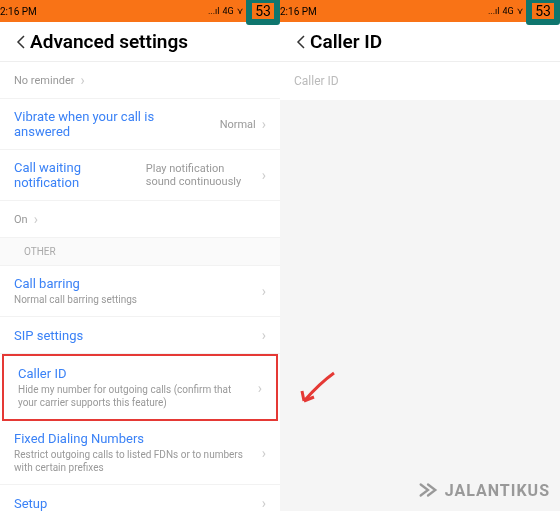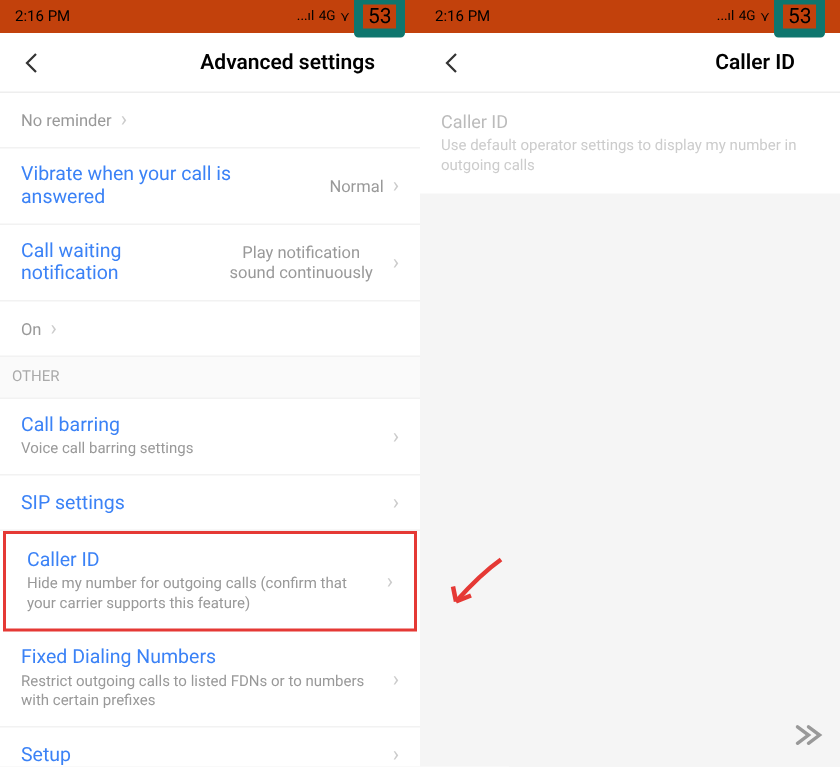--- a/index.html
+++ b/index.html
@@ -1,31 +1,31 @@
 <!DOCTYPE html>
 <html><head>
 <meta charset="utf-8">
 <style>
 *{margin:0;padding:0;box-sizing:border-box;font-family:-apple-system,BlinkMacSystemFont,"Segoe UI",Roboto,sans-serif}
 body{width:560px;height:511px;background:#e8e8e8;position:relative;overflow:hidden}
 .screens{display:flex;gap:0}
 .screen{width:280px;height:511px;background:#fff;position:relative;overflow:hidden}
-.statusbar{height:22px;display:flex;justify-content:space-between;align-items:center;padding:0 10px;font-size:10px;color:#000;background:#c2410c}
+.statusbar{height:22px;display:flex;justify-content:space-between;align-items:center;padding:0 0;font-size:10px;color:#000;background:#f97316}
 .status-icons{display:flex;align-items:center;gap:3px;font-size:9px}
 .battery{border:6px solid #0f766e;border-radius:3px;padding:0 3px;font-size:14px}
 .header{height:40px;display:flex;align-items:center;padding:0 12px;border-bottom:1px solid #eee}
 .back{width:18px;height:18px;display:flex;align-items:center;justify-content:center;color:#333}
-.title{flex:1;text-align:right;font-weight:600;font-size:14px;color:#000;margin-right:18px}
+.title{flex:1;text-align:left;font-weight:600;font-size:19px;color:#000;margin-right:18px}
 .row{padding:10px 14px;border-bottom:1px solid #f2f2f2;display:flex;align-items:center;position:relative}
 .row-content{flex:1;padding-right:8px}
 .row-title{font-size:13px;color:#3b82f6}
 .row-sub{font-size:10px;color:#999;margin-top:2px;line-height:1.3}
-.row-value{font-size:11px;color:#999;margin-right:6px;text-align:center;max-width:110px}
+.row-value{font-size:11px;color:#999;margin-right:6px;text-align:left;max-width:110px}
 .chevron{color:#ccc;font-size:14px}
-.section{padding:8px 8px;font-size:10px;color:#aaa;background:#fafafa;border-bottom:1px solid #f2f2f2;text-transform:uppercase}
+.section{padding:8px 24px;font-size:10px;color:#aaa;background:#fafafa;border-bottom:1px solid #f2f2f2;text-transform:uppercase}
 .highlight{border:2px solid #e53935;margin:0 2px}
 .screen2-body{background:#f5f5f5;height:calc(100% - 62px)}
 .screen2-row{background:#fff;padding:12px 14px}
 .screen2-title{font-size:12px;color:#bbb}
 .screen2-sub{font-size:10px;color:#ccc;margin-top:3px;line-height:1.3}
 .arrow{position:absolute;left:292px;top:365px;width:50px;height:50px;pointer-events:none}
 .watermark{position:absolute;right:10px;bottom:10px;display:flex;align-items:center;gap:6px;color:#999;font-weight:700;font-size:16px;letter-spacing:1px}
 .wm-icon{width:22px;height:22px}
 </style>
 </head>
@@ -76,21 +76,21 @@
   <div class="row">
     <div class="row-value">On</div>
     <span class="chevron">›</span>
   </div>
 
   <div class="section">OTHER</div>
 
   <div class="row">
     <div class="row-content">
       <div class="row-title">Call barring</div>
-      <div class="row-sub">Voice call barring settings</div>
+      <div class="row-sub">Normal call barring settings</div>
     </div>
     <span class="chevron">›</span>
   </div>
 
   <div class="row">
     <div class="row-content">
           <div class="row-title">SIP settings</div>
         </div>
     <span class="chevron">›</span>
   </div>
@@ -133,29 +133,29 @@
     <span class="back">
           <svg width="10" height="16" viewBox="0 0 10 16">
             <path d="M8 2L2 8l6 6" stroke="#333" stroke-width="1.5" fill="none"></path>
           </svg>
         </span>
     <div class="title">Caller ID</div>
   </div>
   <div class="screen2-body">
     <div class="screen2-row">
       <div class="screen2-title">Caller ID</div>
-      <div class="screen2-sub">Use default operator settings to display my number in outgoing calls</div>
     </div>
   </div>
 </div>
 
 </div>
 
 <svg class="arrow" viewBox="0 0 50 50">
   <path d="M42 8 Q 28 18 12 36" stroke="#e53935" stroke-width="3" fill="none"></path>
   <path d="M12 36 L10 26 M12 36 L22 32" stroke="#e53935" stroke-width="3" fill="none"></path>
 </svg>
 
 <div class="watermark">
   <svg class="wm-icon" viewBox="0 0 24 24">
       <path d="M4 6l8 6-8 6M12 6l8 6-8 6" stroke="#999" stroke-width="2.5" fill="none" stroke-linecap="round"></path>
     </svg>
+  <span>JALANTIKUS</span>
 </div>
 
 </body></html>

